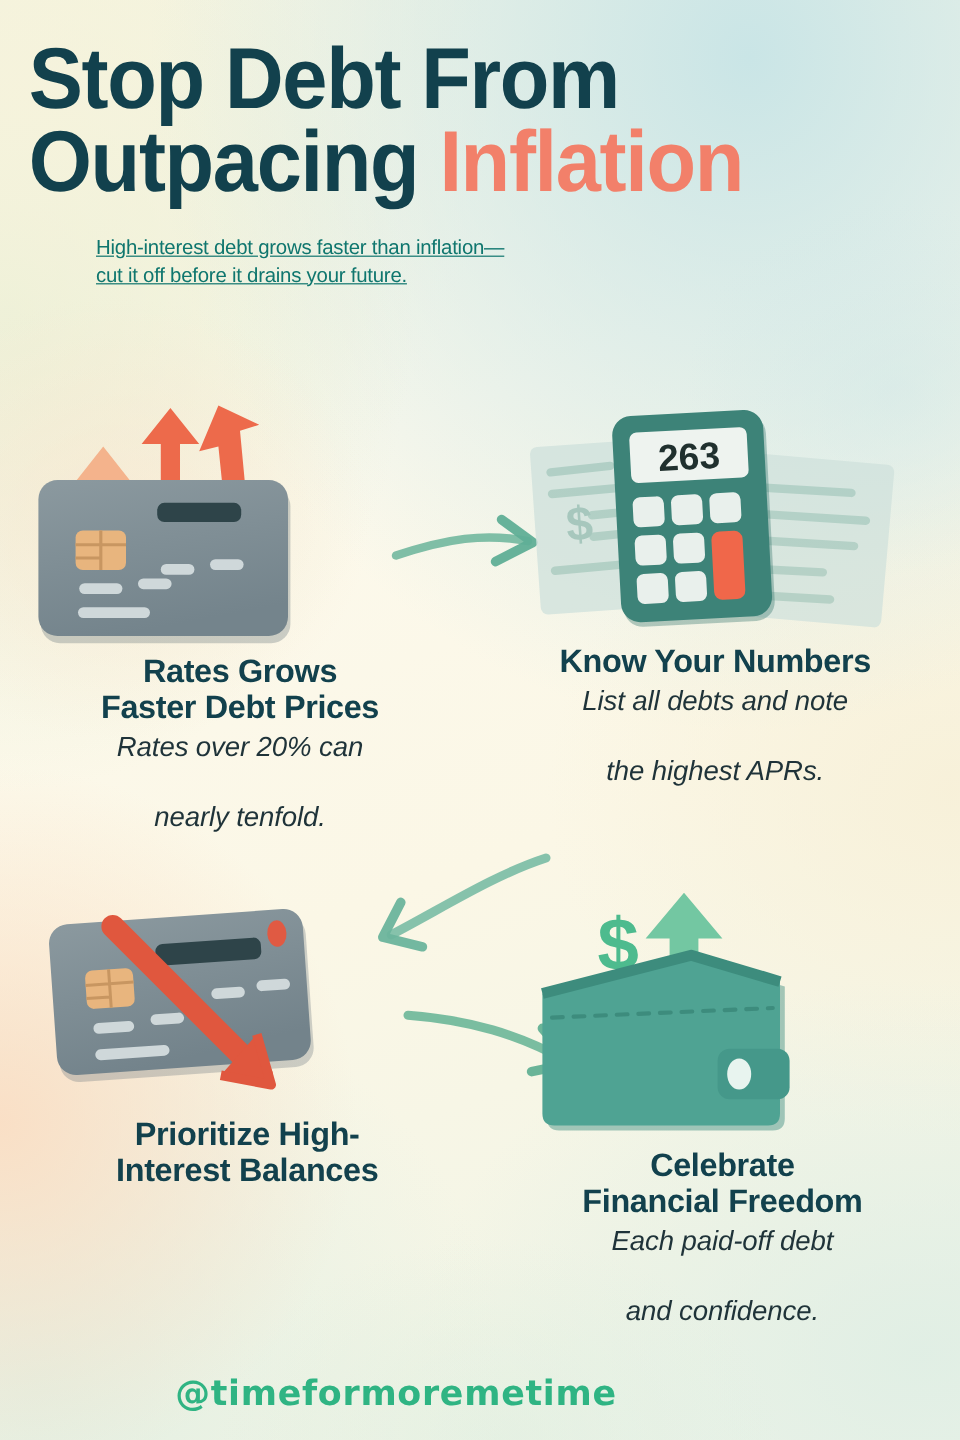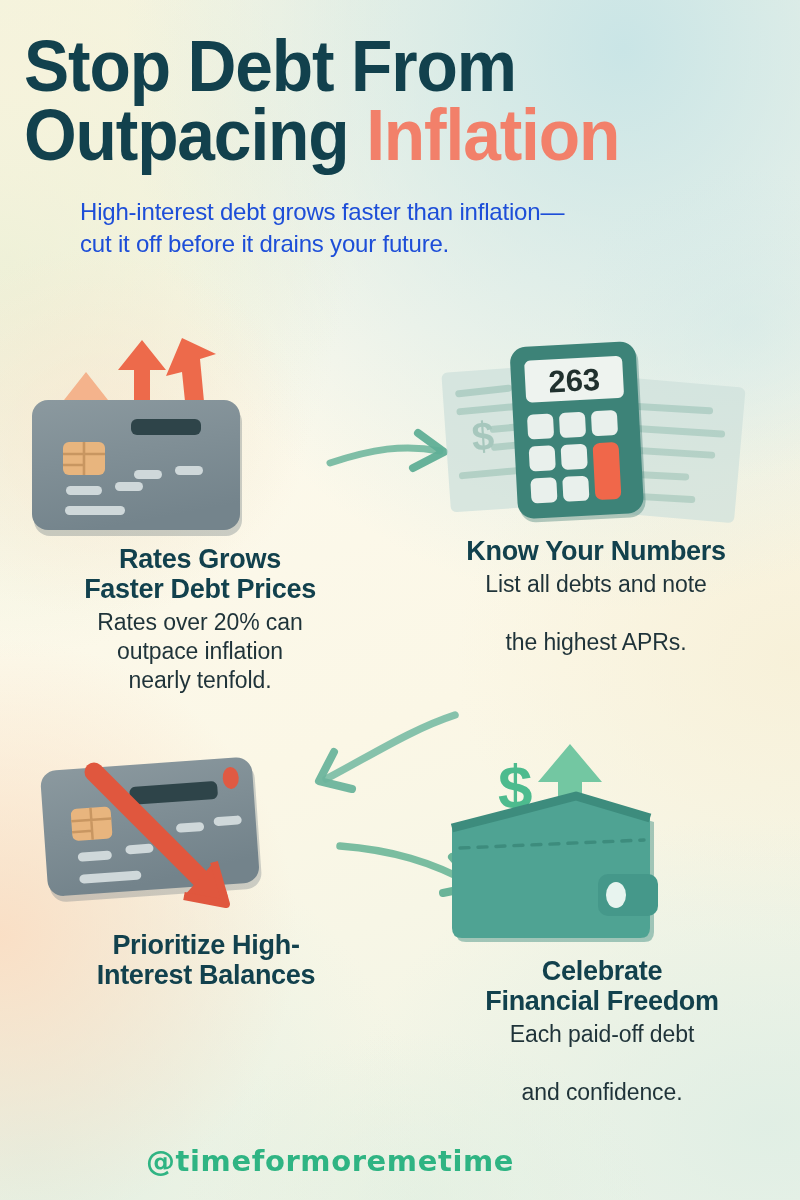--- a/index.html
+++ b/index.html
@@ -61,24 +61,25 @@
     color: #12414d;
     margin: 0;
     transform: scaleX(0.94);
   }
   .title .accent { color: #f2806a; }
   .title-line2 { margin-top: 6px; }
 
   .subtitle {
     margin: 26px auto 0;
     width: 640px;
-    font-size: 24px;
+    font-size: 17px;
     line-height: 1.32;
-    color: #1d4ed8;
+    color: #0f766e;
     letter-spacing: -0.2px;
+    text-decoration: underline;
   }
 
   
   .step {
     position: absolute;
     text-align: center;
   }
   .step-art {
     position: relative;
     height: 200px;
@@ -90,20 +91,21 @@
     color: #12414d;
     letter-spacing: -0.3px;
     margin: 0;
   }
   .step-body {
     font-size: 23px;
     line-height: 1.26;
     color: #1f3339;
     margin: 4px 0 0;
     letter-spacing: -0.1px;
+    font-style: italic;
   }
 
   #step-1 { left: 30px;  top: 332px; width: 340px; }
   #step-2 { left: 420px; top: 336px; width: 352px; }
   #step-3 { left: 36px;  top: 748px; width: 340px; }
   #step-4 { left: 430px; top: 736px; width: 344px; }
 
   #step-1 .step-art { height: 212px; }
   #step-2 .step-art { height: 200px; }
   #step-3 .step-art { height: 182px; }
@@ -207,21 +209,21 @@
           </g>
         </g>
       </svg>
     </div>
     <h2 class="step-heading">
       <span>Rates Grows</span><br>
       <span>Faster Debt Prices</span>
     </h2>
     <p class="step-body">
       <span>Rates over 20% can</span><br>
-      <span>outpace inflation</span><br>
+      <br>
       <span>nearly tenfold.</span>
     </p>
   </div>
 
   <div class="step" id="step-2">
     <div class="step-art">
       <svg width="352" height="200" viewBox="0 0 352 200">
 
         <g opacity="0.75">
           <rect x="26" y="32" width="134" height="140" rx="6" fill="#cfe1dc" transform="rotate(-4 93 102)"></rect>

